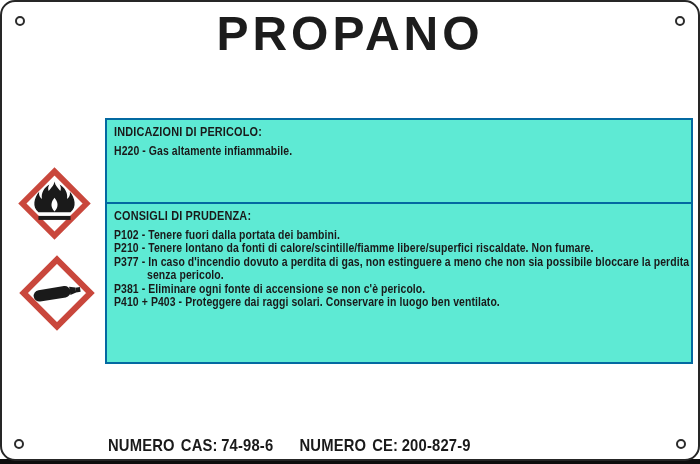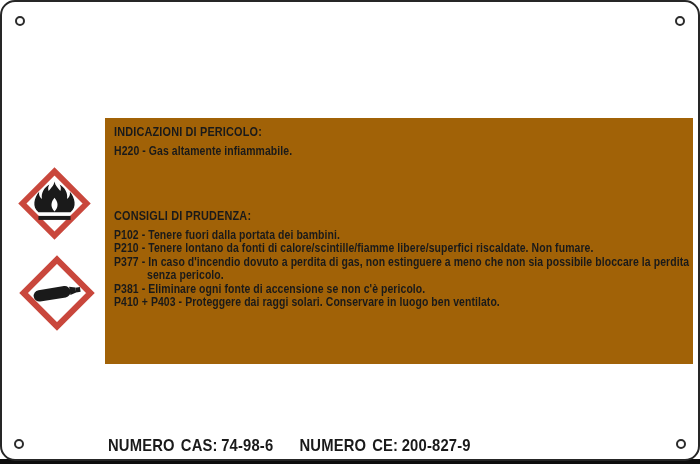--- a/index.html
+++ b/index.html
@@ -49,22 +49,22 @@
 
   .pictogram { position: absolute; }
   .pictogram svg { display: block; width: 100%; height: 100%; }
   .pictogram.flame    { left: 16px; top: 165px; width: 73px; height: 73px; }
   .pictogram.cylinder { left: 17px; top: 253px; width: 76px; height: 76px; }
 
   .box {
     position: absolute;
     left: 103px;
     width: 577px;
-    border: 2px solid #a16207;
-    background: #a16207;
+    border: 2px solid #0369a1;
+    background: #5eead4;
     padding: 3px 0 0 7px;
     overflow: visible;
   }
   .box-pericolo { top: 116px; height: 84px; }
   .box-prudenza { top: 200px; height: 155px; }
 
   .condense {
     width: 114.9%;
     transform: scaleX(0.87);
     transform-origin: 0 0;
@@ -107,20 +107,21 @@
 
 <div class="bottom-edge"></div>
 
 <div class="sign">
 
   <div class="hole tl"></div>
   <div class="hole tr"></div>
   <div class="hole bl"></div>
   <div class="hole br"></div>
 
+  <h1 class="title">PROPANO</h1>
 
   <div class="pictogram flame">
     <svg viewBox="0 0 100 100" aria-hidden="true">
       <path d="M50 6 L94 50 L50 94 L6 50 Z" fill="#ffffff" stroke="#c9473c" stroke-width="8"></path>
       <path fill="#1a1a1a" d="M50 20
         C51 26 55 29 58 33
         C59 30 59 27 57 24
         C64 28 69 36 67 44
         C70 42 72 38 71 34
         C78 42 81 55 72 62

